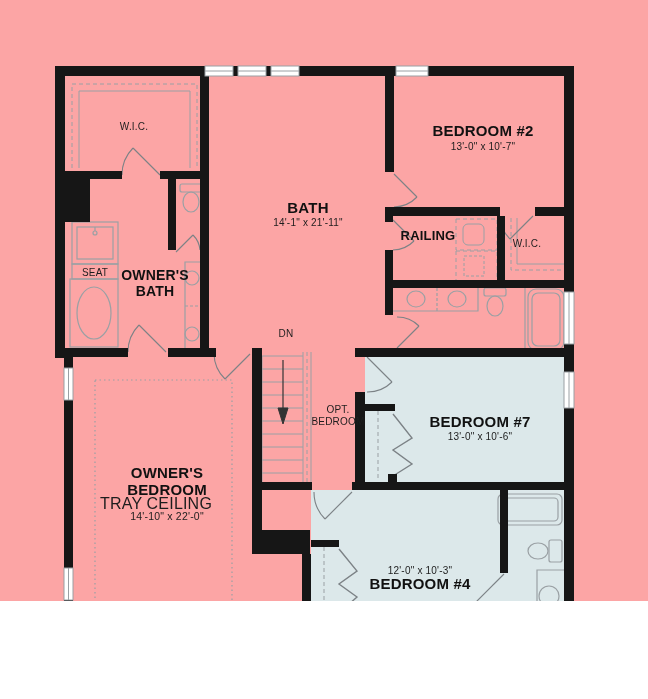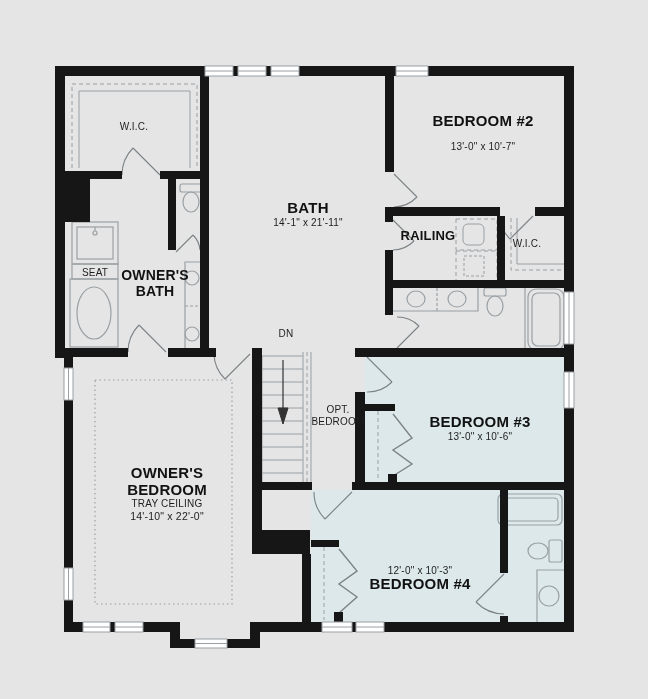--- a/index.html
+++ b/index.html
@@ -1,16 +1,16 @@
 <!DOCTYPE html>
 <html><head>
 <meta charset="utf-8">
 <style>
   html,body{margin:0;padding:0;background:#ffffff;}
-  #stage{position:relative;width:648px;height:699px;background:#e5e5e5;overflow:hidden;
+  #stage{position:relative;width:648px;height:601px;background:#fca5a5;overflow:hidden;
          font-family:"Liberation Sans",sans-serif;}
   #plan-svg{position:absolute;left:0;top:0;}
   .lbl{position:absolute;transform:translateX(-50%);text-align:center;color:#111;
        font-family:"Liberation Sans",sans-serif;letter-spacing:.2px;}
   .name{font-weight:bold;font-size:15px;line-height:17px;white-space:nowrap;}
   .name.md{font-size:14px;line-height:16px;}
   .name.laundry{font-size:13px;}
   .dim{font-size:10px;line-height:12px;white-space:nowrap;color:#1d1d1d;}
   .tiny{font-size:10px;line-height:11.5px;white-space:nowrap;color:#1d1d1d;}
   .wrap{white-space:normal;}
@@ -236,41 +236,41 @@
         </g>
     <g>
           <rect x="356" y="622" width="28" height="10"></rect>
           <line x1="356" y1="627" x2="384" y2="627"></line>
         </g>
   </g>
 </svg>
 
   <div class="lbl tiny" style="left:134px;top:121px">W.I.C.</div>
 
-  <div class="lbl name" style="left:483px;top:112px">BEDROOM #2</div>
+  <div class="lbl name" style="left:483px;top:122px">BEDROOM #2</div>
   <div class="lbl dim" style="left:483px;top:141px">13'-0" x 10'-7"</div>
 
   <div class="lbl name" style="left:308px;top:199px">BATH</div>
   <div class="lbl dim" style="left:308px;top:217px">14'-1" x 21'-11"</div>
 
   <div class="lbl name laundry" style="left:428px;top:227px">RAILING</div>
 
   <div class="lbl tiny" style="left:527px;top:238px">W.I.C.</div>
 
   <div class="lbl tiny" style="left:95px;top:267px">SEAT</div>
 
   <div class="lbl name md wrap" style="left:155px;top:267px;width:84px">OWNER'S BATH</div>
 
   <div class="lbl tiny" style="left:286px;top:328px">DN</div>
 
   <div class="lbl tiny wrap" style="left:338px;top:404px;width:56px">OPT. BEDROOM</div>
 
-  <div class="lbl name" style="left:480px;top:413px">BEDROOM #3</div>
+  <div class="lbl name" style="left:480px;top:413px">BEDROOM #7</div>
   <div class="lbl dim" style="left:480px;top:431px">13'-0" x 10'-6"</div>
 
   <div class="lbl name wrap" style="left:167px;top:464px;width:124px">OWNER'S BEDROOM</div>
-  <div class="lbl dim" style="left:167px;top:498px;font-size:10px">TRAY CEILING</div>
+  <div class="lbl dim" style="left:156px;top:498px;font-size:16px">TRAY CEILING</div>
   <div class="lbl dim" style="left:167px;top:510px;font-size:10.5px">14'-10" x 22'-0"</div>
 
   <div class="lbl name" style="left:420px;top:575px">BEDROOM #4</div>
   <div class="lbl dim" style="left:420px;top:565px">12'-0" x 10'-3"</div>
 
 </div>
 
 </body></html>

